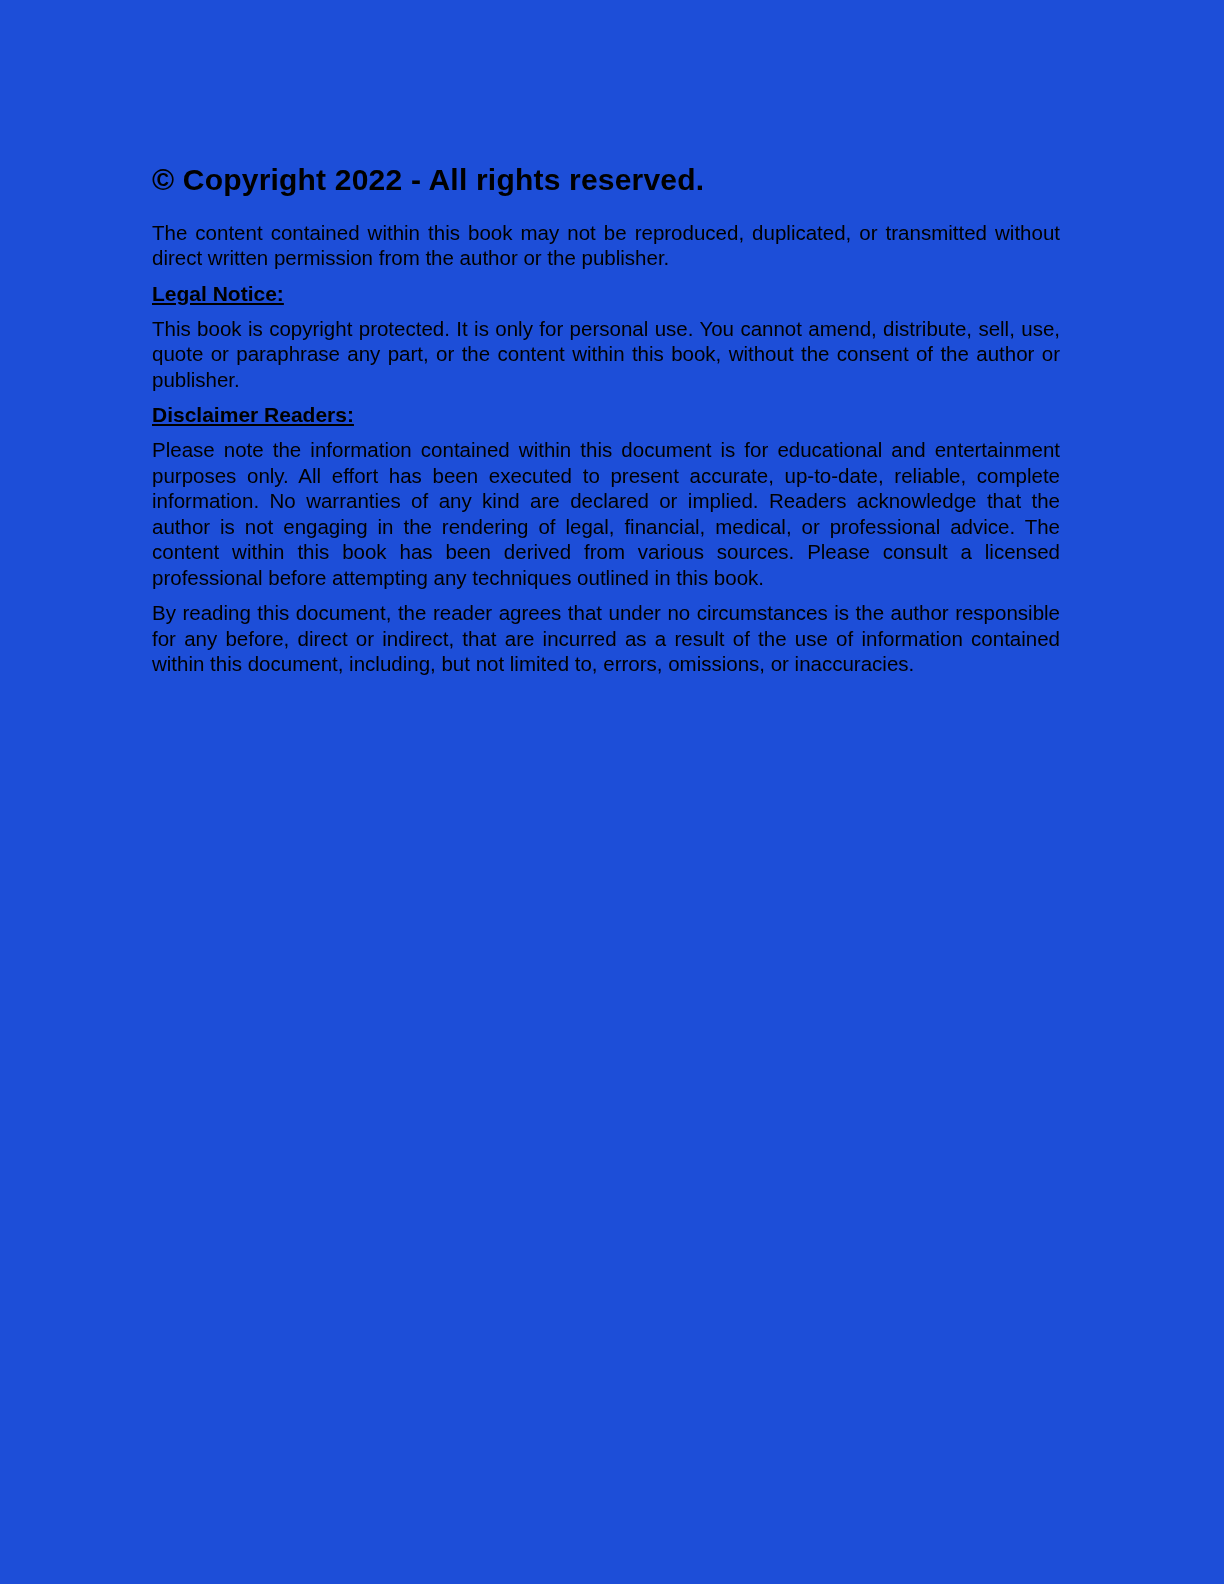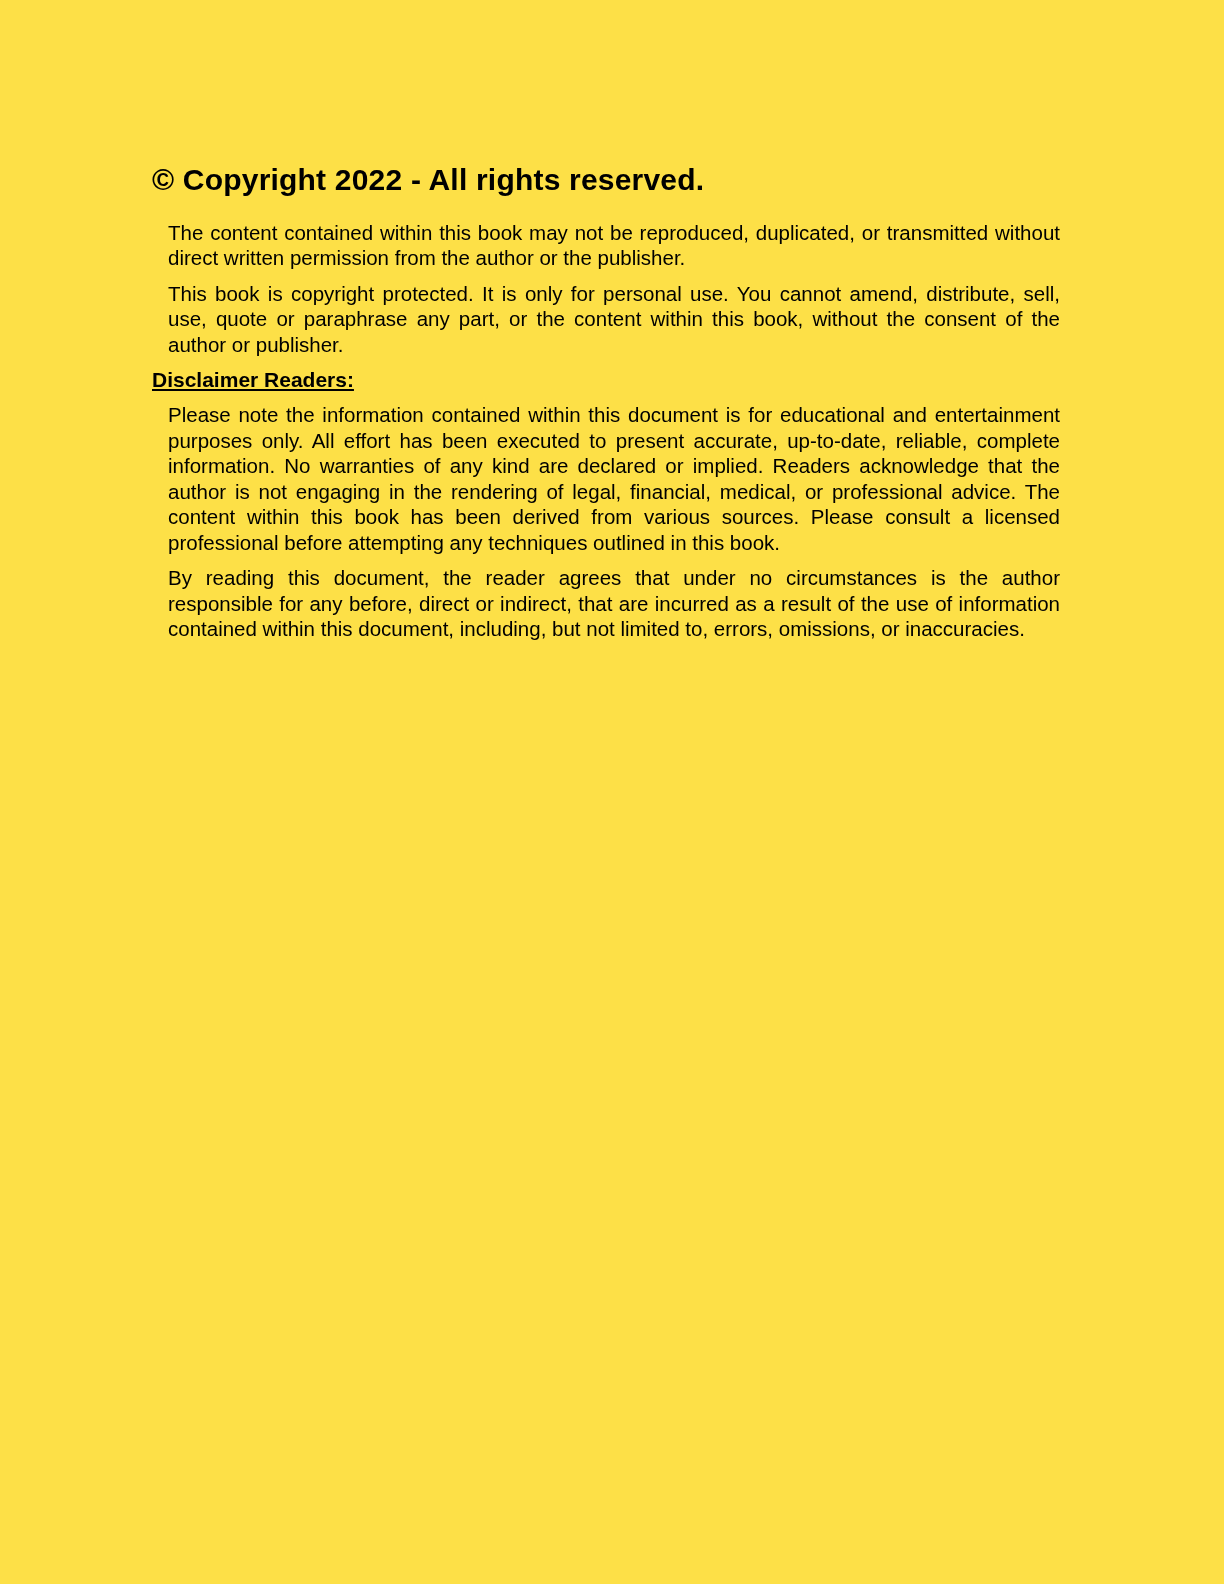--- a/index.html
+++ b/index.html
@@ -13,34 +13,34 @@
     font-family: "Liberation Sans", sans-serif;
     color: #000000;
     box-sizing: border-box;
     overflow: hidden;
   }
   .page {
     box-sizing: border-box;
     width: 1224px;
     height: 1584px;
     padding: 163px 164px 60px 152px;
-    background: #fde047;
+    background: #1d4ed8;
   }
   .doc-title {
     font-size: 30px;
     font-weight: bold;
     margin: 0 0 22px 0;
     line-height: 1.15;
     text-align: left;
     letter-spacing: 0.2px;
   }
   .doc-paragraph {
     font-size: 20.5px;
     line-height: 25.5px;
-    margin: 0 0 10px 16px;
+    margin: 0 0 10px 0;
     text-align: justify;
     text-justify: inter-word;
   }
   .section-heading {
     font-size: 21px;
     font-weight: bold;
     text-decoration: underline;
     margin: 2px 0 10px 0;
     line-height: 25px;
     text-align: left;
@@ -49,20 +49,21 @@
 </head>
 <body>
 
 <div class="page">
 
   <h1 class="doc-title">© Copyright 2022 - All rights reserved.</h1>
 
   <p class="doc-paragraph">The content contained within this book may not be reproduced, duplicated, or transmitted without direct written permission from the author or the publisher.</p>
 
 
+  <h2 class="section-heading">Legal Notice:</h2>
 
   <p class="doc-paragraph">This book is copyright protected. It is only for personal use. You cannot amend, distribute, sell, use, quote or paraphrase any part, or the content within this book, without the consent of the author or publisher.</p>
 
   <h2 class="section-heading">Disclaimer Readers:</h2>
 
   <p class="doc-paragraph">Please note the information contained within this document is for educational and entertainment purposes only. All effort has been executed to present accurate, up-to-date, reliable, complete information. No warranties of any kind are declared or implied. Readers acknowledge that the author is not engaging in the rendering of legal, financial, medical, or professional advice. The content within this book has been derived from various sources. Please consult a licensed professional before attempting any techniques outlined in this book.</p>
 
   <p class="doc-paragraph">By reading this document, the reader agrees that under no circumstances is the author responsible for any before, direct or indirect, that are incurred as a result of the use of information contained within this document, including, but not limited to, errors, omissions, or inaccuracies.</p>
 
 </div>

